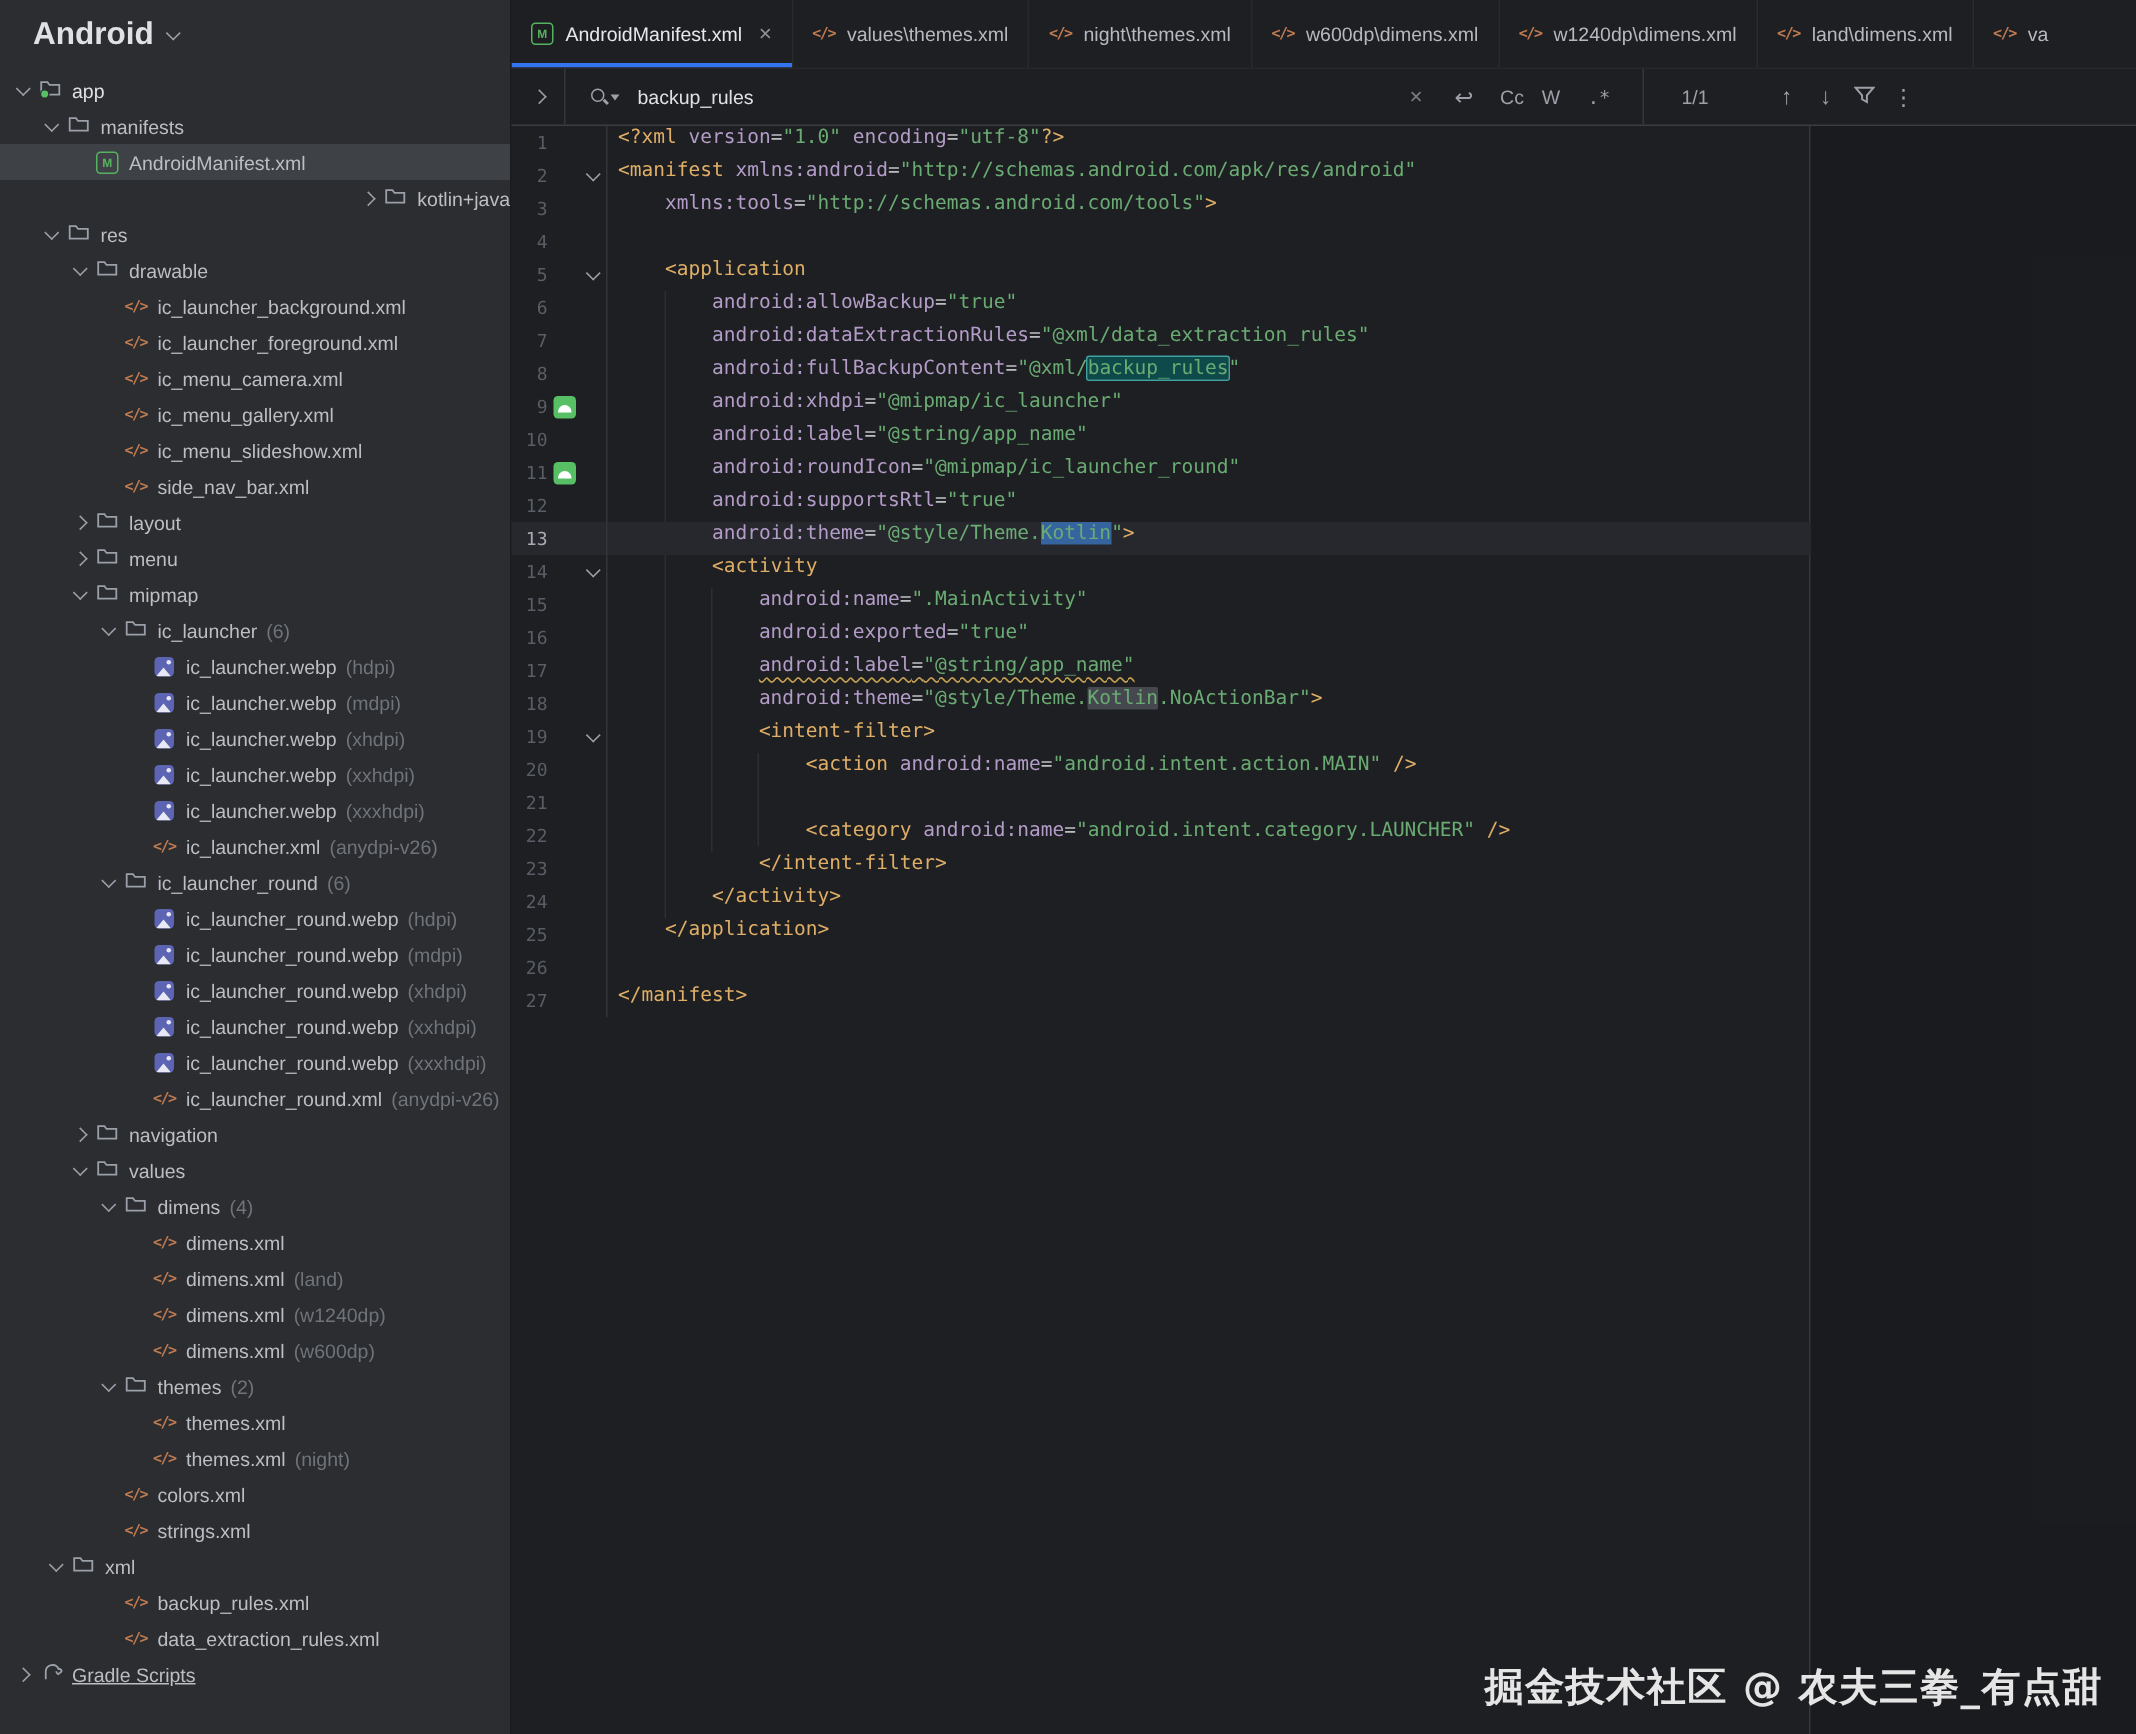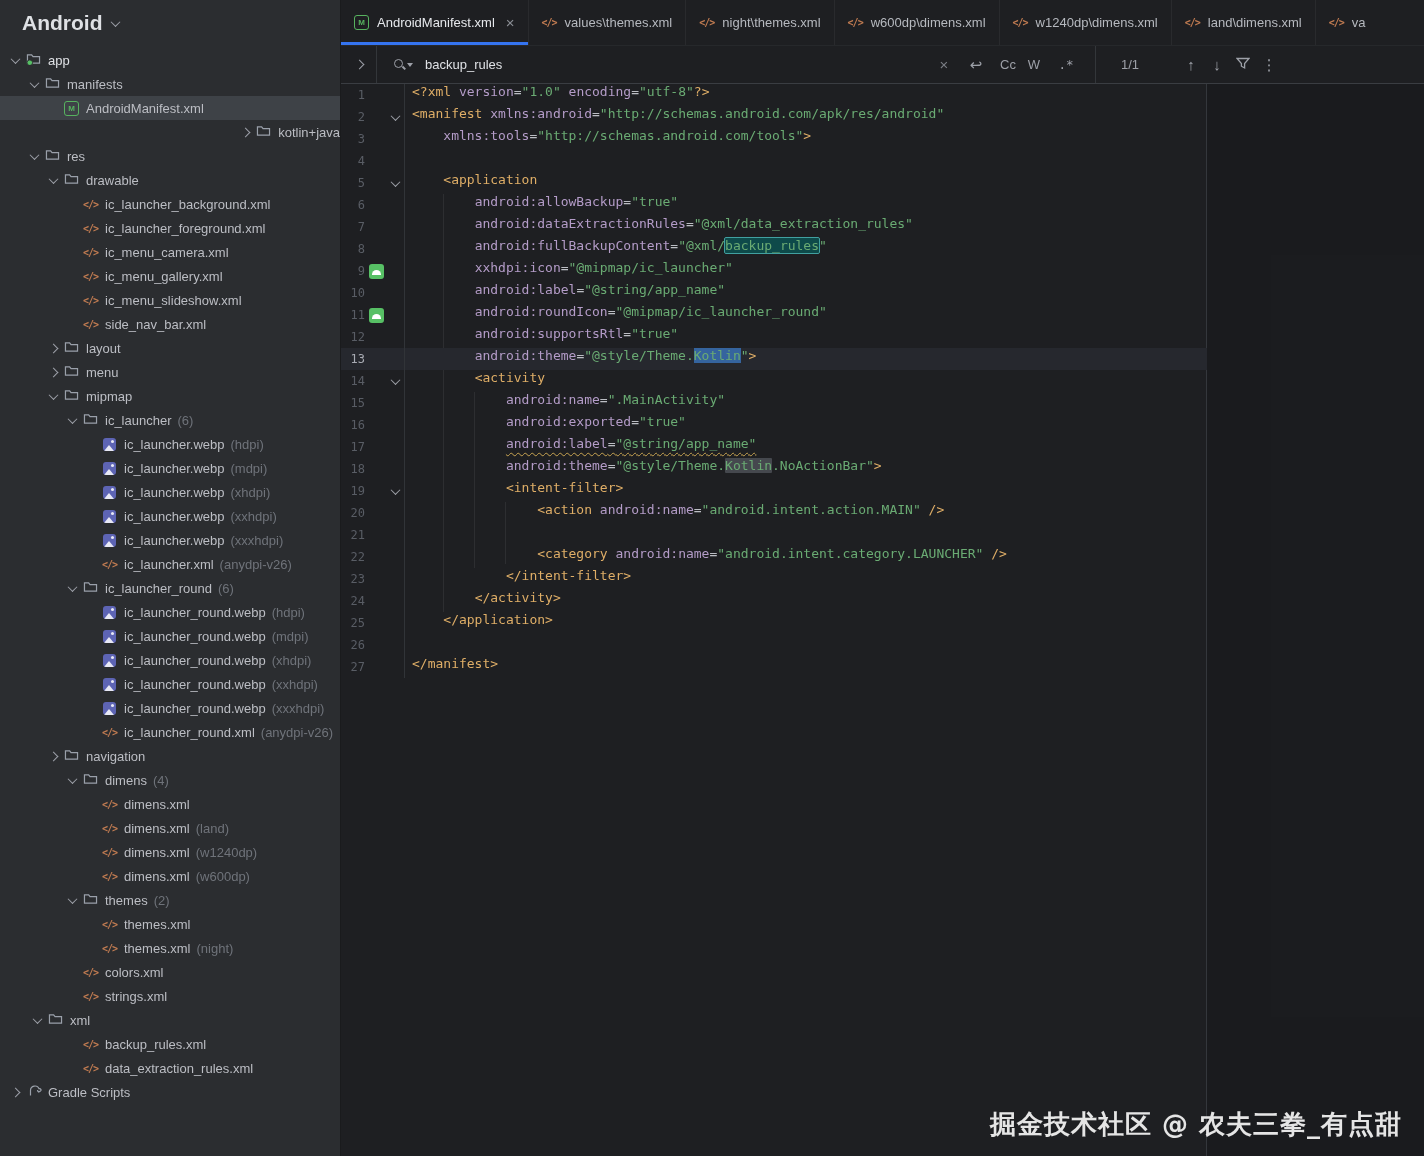--- a/index.html
+++ b/index.html
@@ -347,20 +347,31 @@
           <span class="chevslot">
             <span class="chev right"></span>
           </span>
           <span class="icoslot">
             <span><svg width="15" height="13" viewBox="0 0 16 14">
                 <path d="M1.5 3 H6 L7.5 5 H14.5 V12 H1.5 Z" fill="none" stroke="#9aa0aa" stroke-width="1.3"></path>
               </svg></span>
           </span>
           <span class="lbl">navigation</span>
         </div>
+        <div class="trow" style="padding-left: 44px;">
+          <span class="chevslot">
+            <span class="chev down"></span>
+          </span>
+          <span class="icoslot">
+            <span><svg width="15" height="13" viewBox="0 0 16 14">
+                <path d="M1.5 3 H6 L7.5 5 H14.5 V12 H1.5 Z" fill="none" stroke="#9aa0aa" stroke-width="1.3"></path>
+              </svg></span>
+          </span>
+          <span class="lbl">values</span>
+        </div>
         <div class="trow" style="padding-left: 63px;">
           <span class="chevslot">
             <span class="chev down"></span>
           </span>
           <span class="icoslot">
             <span><svg width="15" height="13" viewBox="0 0 16 14">
                 <path d="M1.5 3 H6 L7.5 5 H14.5 V12 H1.5 Z" fill="none" stroke="#9aa0aa" stroke-width="1.3"></path>
               </svg></span>
           </span>
           <span class="lbl">dimens</span>
@@ -456,21 +467,21 @@
           </span>
           <span class="lbl">backup_rules.xml</span>
         </div>
         <div class="trow" style="padding-left: 63px;">
           <span class="chevslot"></span>
           <span class="icoslot">
             <span class="ic-xml">&lt;/&gt;</span>
           </span>
           <span class="lbl">data_extraction_rules.xml</span>
         </div>
-        <div class="trow" style="padding-left: 6px;">
+        <div class="trow" style="padding-left: 6px; text-decoration: underline;">
           <span class="chevslot">
             <span class="chev right"></span>
           </span>
           <span class="icoslot">
             <span><svg width="16" height="13" viewBox="0 0 16 13">
                 <path d="M4.5 11.5 V6.5 a4.5 4.5 0 0 1 8.6-1.8 c1.6-.3 2.6 1.2 1.4 2.2 l-1.8 1.2 c-.6-.4-1.2-1.1-1.2-2" fill="none" stroke="#9aa0aa" stroke-width="1.2"></path>
               </svg></span>
           </span>
           <span class="lbl">Gradle Scripts</span>
         </div>
@@ -601,21 +612,21 @@
             <span class="gslot"></span>
             <span class="fslot"></span>
             <span class="codetext"><span class="tk-pl">        </span><span class="tk-attr">android:fullBackupContent</span><span class="tk-pl">=</span><span class="tk-str">"@xml/</span><span class="tk-str hl-search">backup_rules</span><span class="tk-str">"</span></span>
           </div>
           <div class="crow">
             <span class="num">9</span>
             <span class="gslot">
               <span class="ic-android"></span>
             </span>
             <span class="fslot"></span>
-            <span class="codetext"><span class="tk-pl">        </span><span class="tk-attr">xxhdpi:icon</span><span class="tk-pl">=</span><span class="tk-str">"@mipmap/ic_launcher"</span></span>
+            <span class="codetext"><span class="tk-pl">        </span><span class="tk-attr">android:xhdpi</span><span class="tk-pl">=</span><span class="tk-str">"@mipmap/ic_launcher"</span></span>
           </div>
           <div class="crow">
             <span class="num">10</span>
             <span class="gslot"></span>
             <span class="fslot"></span>
             <span class="codetext"><span class="tk-pl">        </span><span class="tk-attr">android:label</span><span class="tk-pl">=</span><span class="tk-str">"@string/app_name"</span></span>
           </div>
           <div class="crow">
             <span class="num">11</span>
             <span class="gslot">

